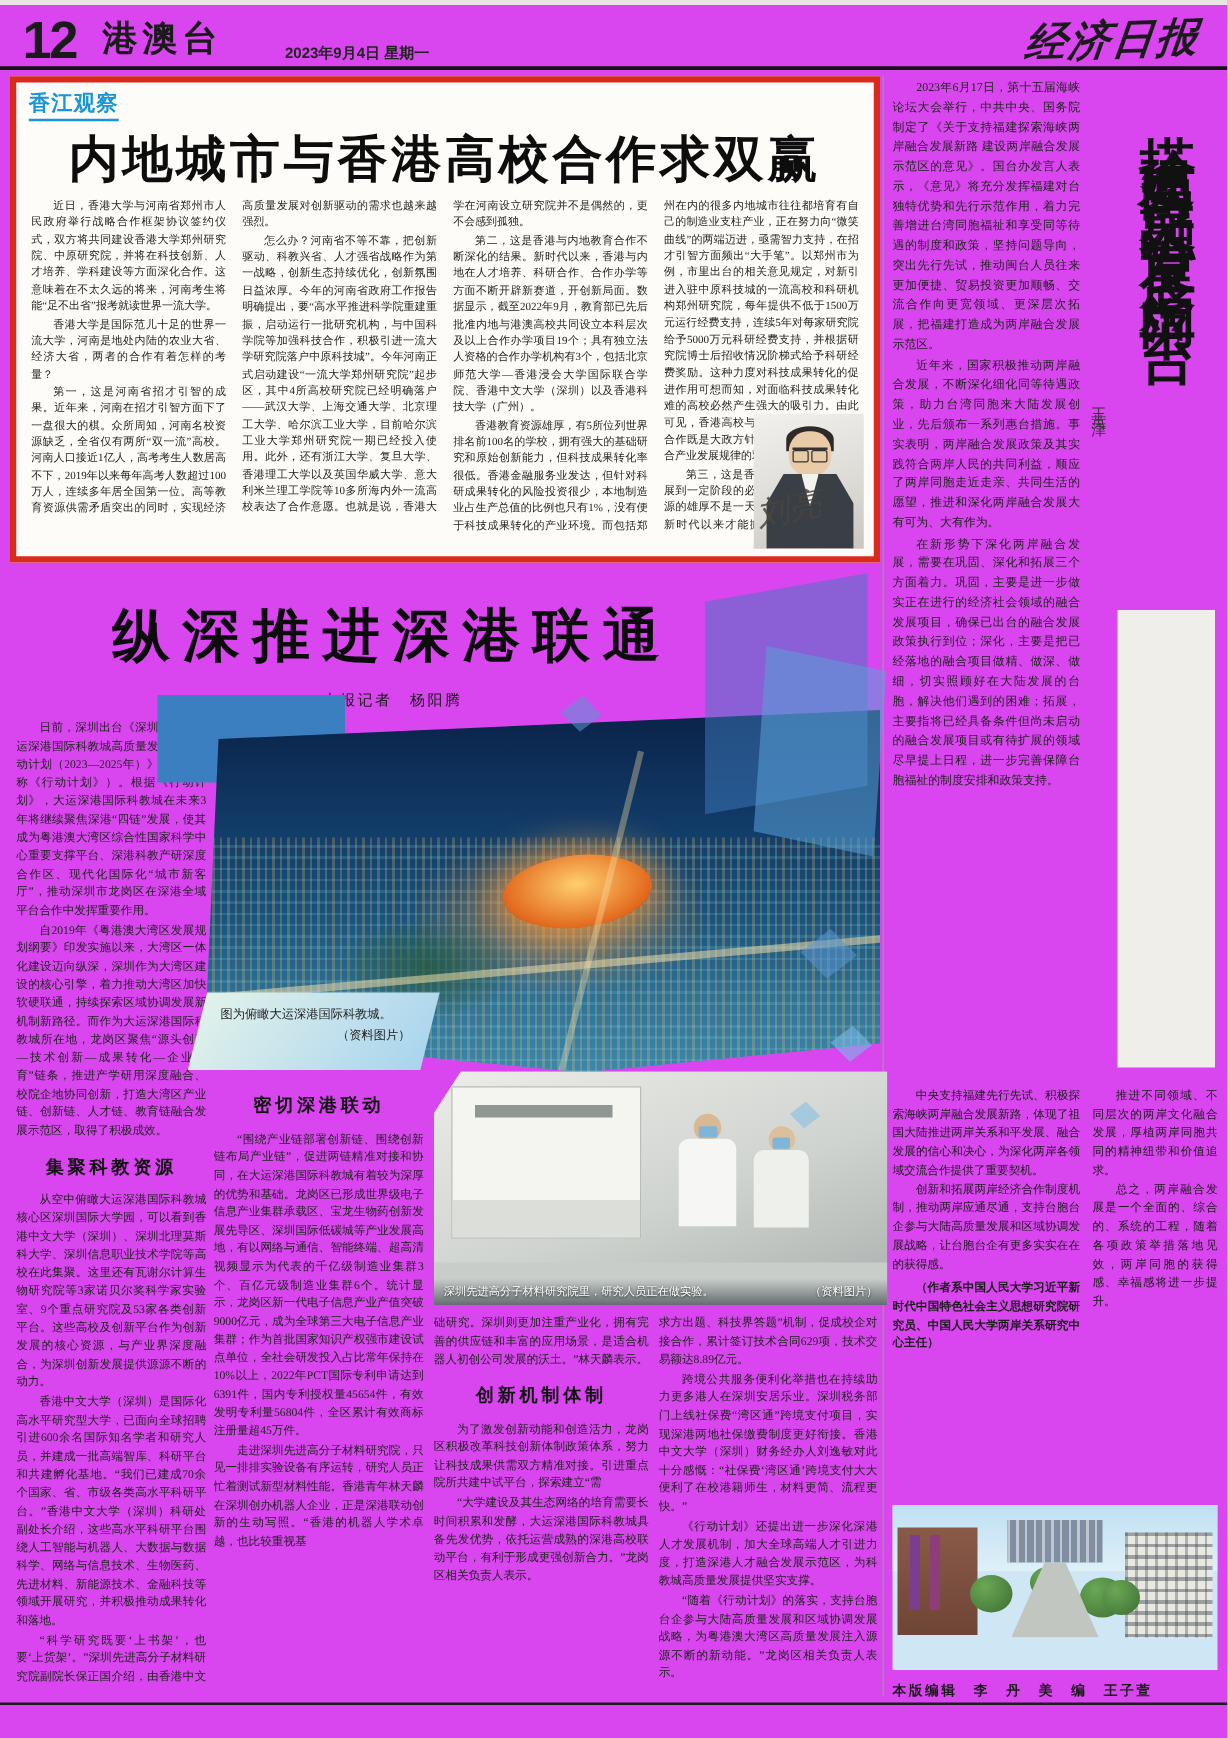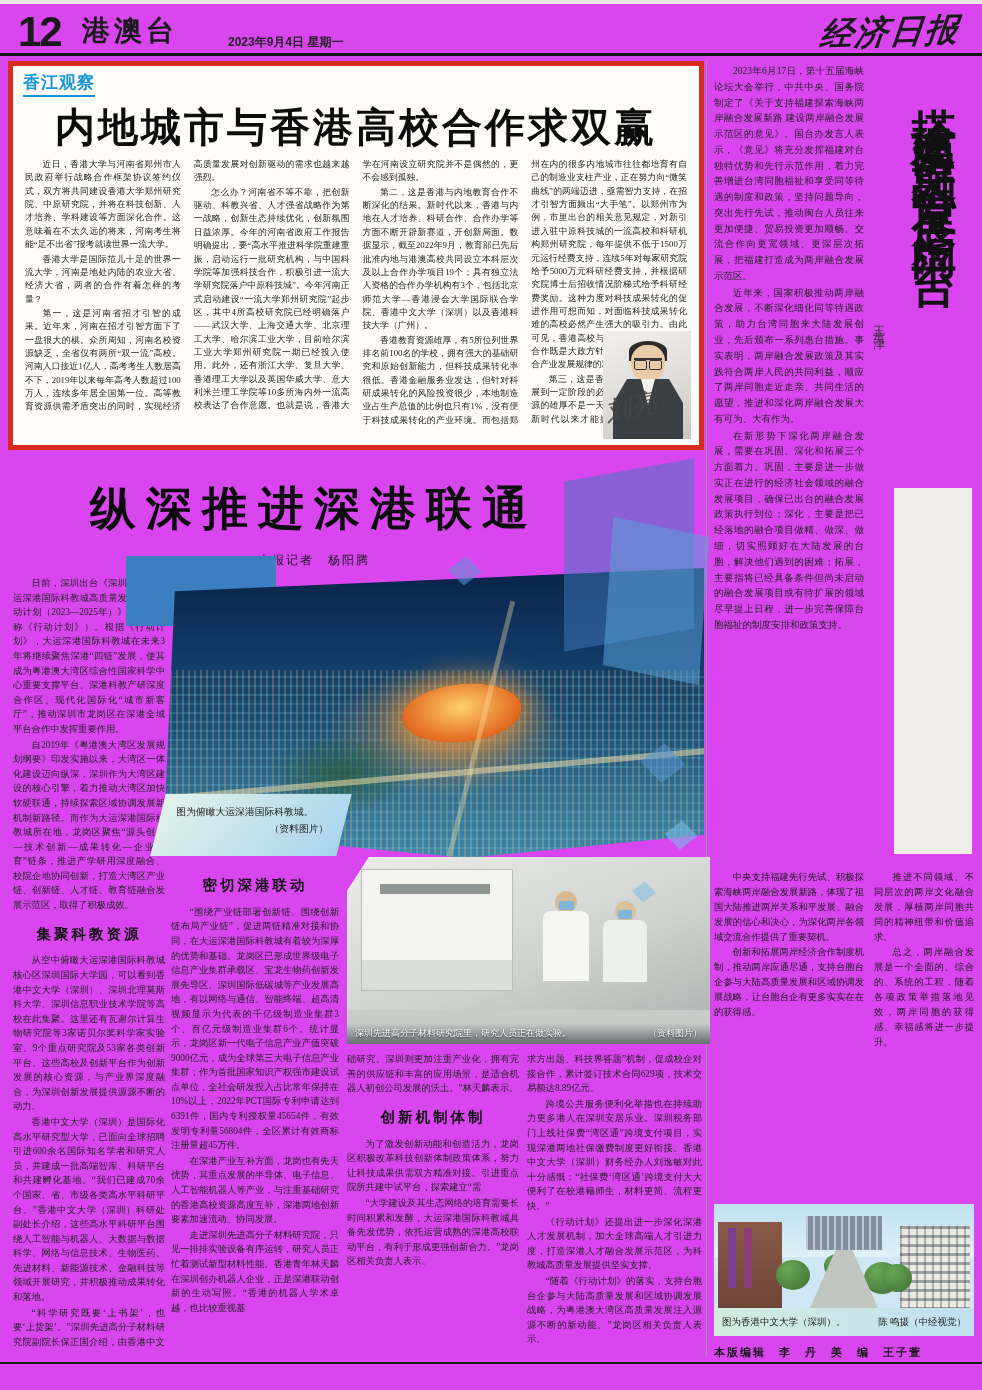--- a/index.html
+++ b/index.html
@@ -47,21 +47,21 @@
   .tw-toptext{width:150px;height:796px;overflow:hidden;font-size:9.5px;line-height:1.66;text-align:justify;
           font-family:"Liberation Serif",serif;color:#222;}
   .tw-headcol{position:relative;flex:1;}
   .tw-graypanel{position:absolute;right:2px;top:424px;width:78px;height:366px;background:#efeeea;}
   .tw-vert{position:absolute;right:10px;top:8px;writing-mode:vertical-rl;text-orientation:upright;
           font-size:45px;font-weight:800;font-family:"Liberation Serif",serif;letter-spacing:14px;color:#111;z-index:2;}
   .tw-author{position:absolute;left:6px;top:252px;writing-mode:vertical-rl;text-orientation:upright;
           font-size:12px;letter-spacing:6px;color:#333;font-family:"Liberation Serif",serif;}
   .tw-bottom{display:flex;margin-top:10px;height:324px;}
   .tw-bl{width:150px;margin-right:10px;overflow:hidden;font-size:9.3px;line-height:1.6;text-align:justify;
-          font-family:Liberation Sans, sans-serif;}
+          font-family:Liberation Mono, monospace;}
   .tw-br{flex:1;overflow:hidden;font-size:9.3px;line-height:1.6;text-align:justify;font-family:"Liberation Serif",serif;}
   .tw-note{font-weight:700;text-indent:2em;margin-top:4px;}
   .campus{position:absolute;left:714px;top:1200px;width:260px;height:132px;overflow:hidden;background:#cfe6f5;}
   .campus .sky{position:absolute;left:0;top:0;width:100%;height:40%;background:linear-gradient(#bfe0f2,#dff0f8);}
   .campus .bldgL{position:absolute;left:4px;top:18px;width:64px;height:86px;background:linear-gradient(#8a5a48,#6e4536);}
   .campus .bannerA{position:absolute;left:14px;top:24px;width:8px;height:60px;background:#7a3d8f;}
   .campus .bannerB{position:absolute;left:30px;top:24px;width:8px;height:60px;background:#8f3d7a;}
   .campus .bldgM{position:absolute;left:92px;top:12px;width:76px;height:34px;background:#7f8ea0;
           background-image:repeating-linear-gradient(90deg,rgba(255,255,255,.5) 0 2px,transparent 2px 7px);}
   .campus .bldgR{position:absolute;right:4px;top:22px;width:70px;height:84px;background:#e9e9e2;
@@ -197,44 +197,41 @@
         <div class="tw-vert">搭建两岸融合发展广阔平台</div>
         <div class="tw-author">王英津</div>
       </div>
     </div>
     <div class="tw-bottom">
       <div class="tw-bl">
         <div>
             <p class="para">中央支持福建先行先试、积极探索海峡两岸融合发展新路，体现了祖国大陆推进两岸关系和平发展、融合发展的信心和决心，为深化两岸各领域交流合作提供了重要契机。</p>
             <p class="para">创新和拓展两岸经济合作制度机制，推动两岸应通尽通，支持台胞台企参与大陆高质量发展和区域协调发展战略，让台胞台企有更多实实在在的获得感。</p>
           </div>
+        <div class="tw-note">（作者系中国人民大学习近平新时代中国特色社会主义思想研究院研究员、中国人民大学两岸关系研究中心主任）</div>
       </div>
       <div class="tw-br">
           <p class="para">推进不同领域、不同层次的两岸文化融合发展，厚植两岸同胞共同的精神纽带和价值追求。</p>
           <p class="para">总之，两岸融合发展是一个全面的、综合的、系统的工程，随着各项政策举措落地见效，两岸同胞的获得感、幸福感将进一步提升。</p>
         </div>
     </div>
   </div>
 
   <div class="campus">
     <div class="sky"></div>
     <div class="bldgL"></div>
     <div class="bannerA"></div>
     <div class="bannerB"></div>
     <div class="bldgM"></div>
     <div class="bldgR"></div>
     <div class="treeA"></div>
     <div class="treeB"></div>
     <div class="treeC"></div>
     <div class="treeD"></div>
     <div class="road"></div>
-    <div class="capstrip">
-      <span>图为香港中文大学（深圳）。</span>
-      <span>陈 鸣摄（中经视觉）</span>
-    </div>
   </div>
   <div class="editors">本版编辑　李　丹　美　编　王子萱</div>
 
   <div class="sz">
     <div class="sz-headline">纵深推进深港联通</div>
     <div class="sz-byline">本报记者　杨阳腾</div>
 
     <div class="bluerect"></div>
     <div class="aerial">
       <div class="lights"></div>
@@ -268,21 +265,20 @@
           <p class="para">从空中俯瞰大运深港国际科教城核心区深圳国际大学园，可以看到香港中文大学（深圳）、深圳北理莫斯科大学、深圳信息职业技术学院等高校在此集聚。这里还有瓦谢尔计算生物研究院等3家诺贝尔奖科学家实验室、9个重点研究院及53家各类创新平台。这些高校及创新平台作为创新发展的核心资源，与产业界深度融合，为深圳创新发展提供源源不断的动力。</p>
           <p class="para">香港中文大学（深圳）是国际化高水平研究型大学，已面向全球招聘引进600余名国际知名学者和研究人员，并建成一批高端智库、科研平台和共建孵化基地。“我们已建成70余个国家、省、市级各类高水平科研平台。”香港中文大学（深圳）科研处副处长介绍，这些高水平科研平台围绕人工智能与机器人、大数据与数据科学、网络与信息技术、生物医药、先进材料、新能源技术、金融科技等领域开展研究，并积极推动成果转化和落地。</p>
           <p class="para">“科学研究既要‘上书架’，也要‘上货架’。”深圳先进高分子材料研究院副院长保正国介绍，由香港中文大学（深圳）与龙岗区政府联合创办的深圳先进高分子材料研究院，推进高分子材料高端化与产业化进程，已面向高端新材料、新能源、航空航天等深圳重点产业领域落地转化了一批创新成果，为后续产业化应用打下了基础。</p>
         </div>
     </div>
 
     <div class="col sz-colM">
       <div class="subhead">密切深港联动</div>
       <div>
           <p class="para">“围绕产业链部署创新链、围绕创新链布局产业链”，促进两链精准对接和协同，在大运深港国际科教城有着较为深厚的优势和基础。龙岗区已形成世界级电子信息产业集群承载区、宝龙生物药创新发展先导区、深圳国际低碳城等产业发展高地，有以网络与通信、智能终端、超高清视频显示为代表的千亿级制造业集群3个、百亿元级制造业集群6个。统计显示，龙岗区新一代电子信息产业产值突破9000亿元，成为全球第三大电子信息产业集群；作为首批国家知识产权强市建设试点单位，全社会研发投入占比常年保持在10%以上，2022年PCT国际专利申请达到6391件，国内专利授权量45654件，有效发明专利量56804件，全区累计有效商标注册量超45万件。</p>
-          <p class="para">在深港产业互补方面，龙岗也有先天优势，其重点发展的半导体、电子信息、人工智能机器人等产业，与注重基础研究的香港高校资源高度互补，深港两地创新要素加速流动、协同发展。</p>
           <p class="para">走进深圳先进高分子材料研究院，只见一排排实验设备有序运转，研究人员正忙着测试新型材料性能。香港青年林天麟在深圳创办机器人企业，正是深港联动创新的生动写照。“香港的机器人学术卓越，也比较重视基</p>
         </div>
     </div>
 
     <div class="lab">
       <div class="machine"></div>
       <div class="bench"></div>
       <div class="p1h"></div>
       <div class="p1b"></div>
       <div class="p1m"></div>

